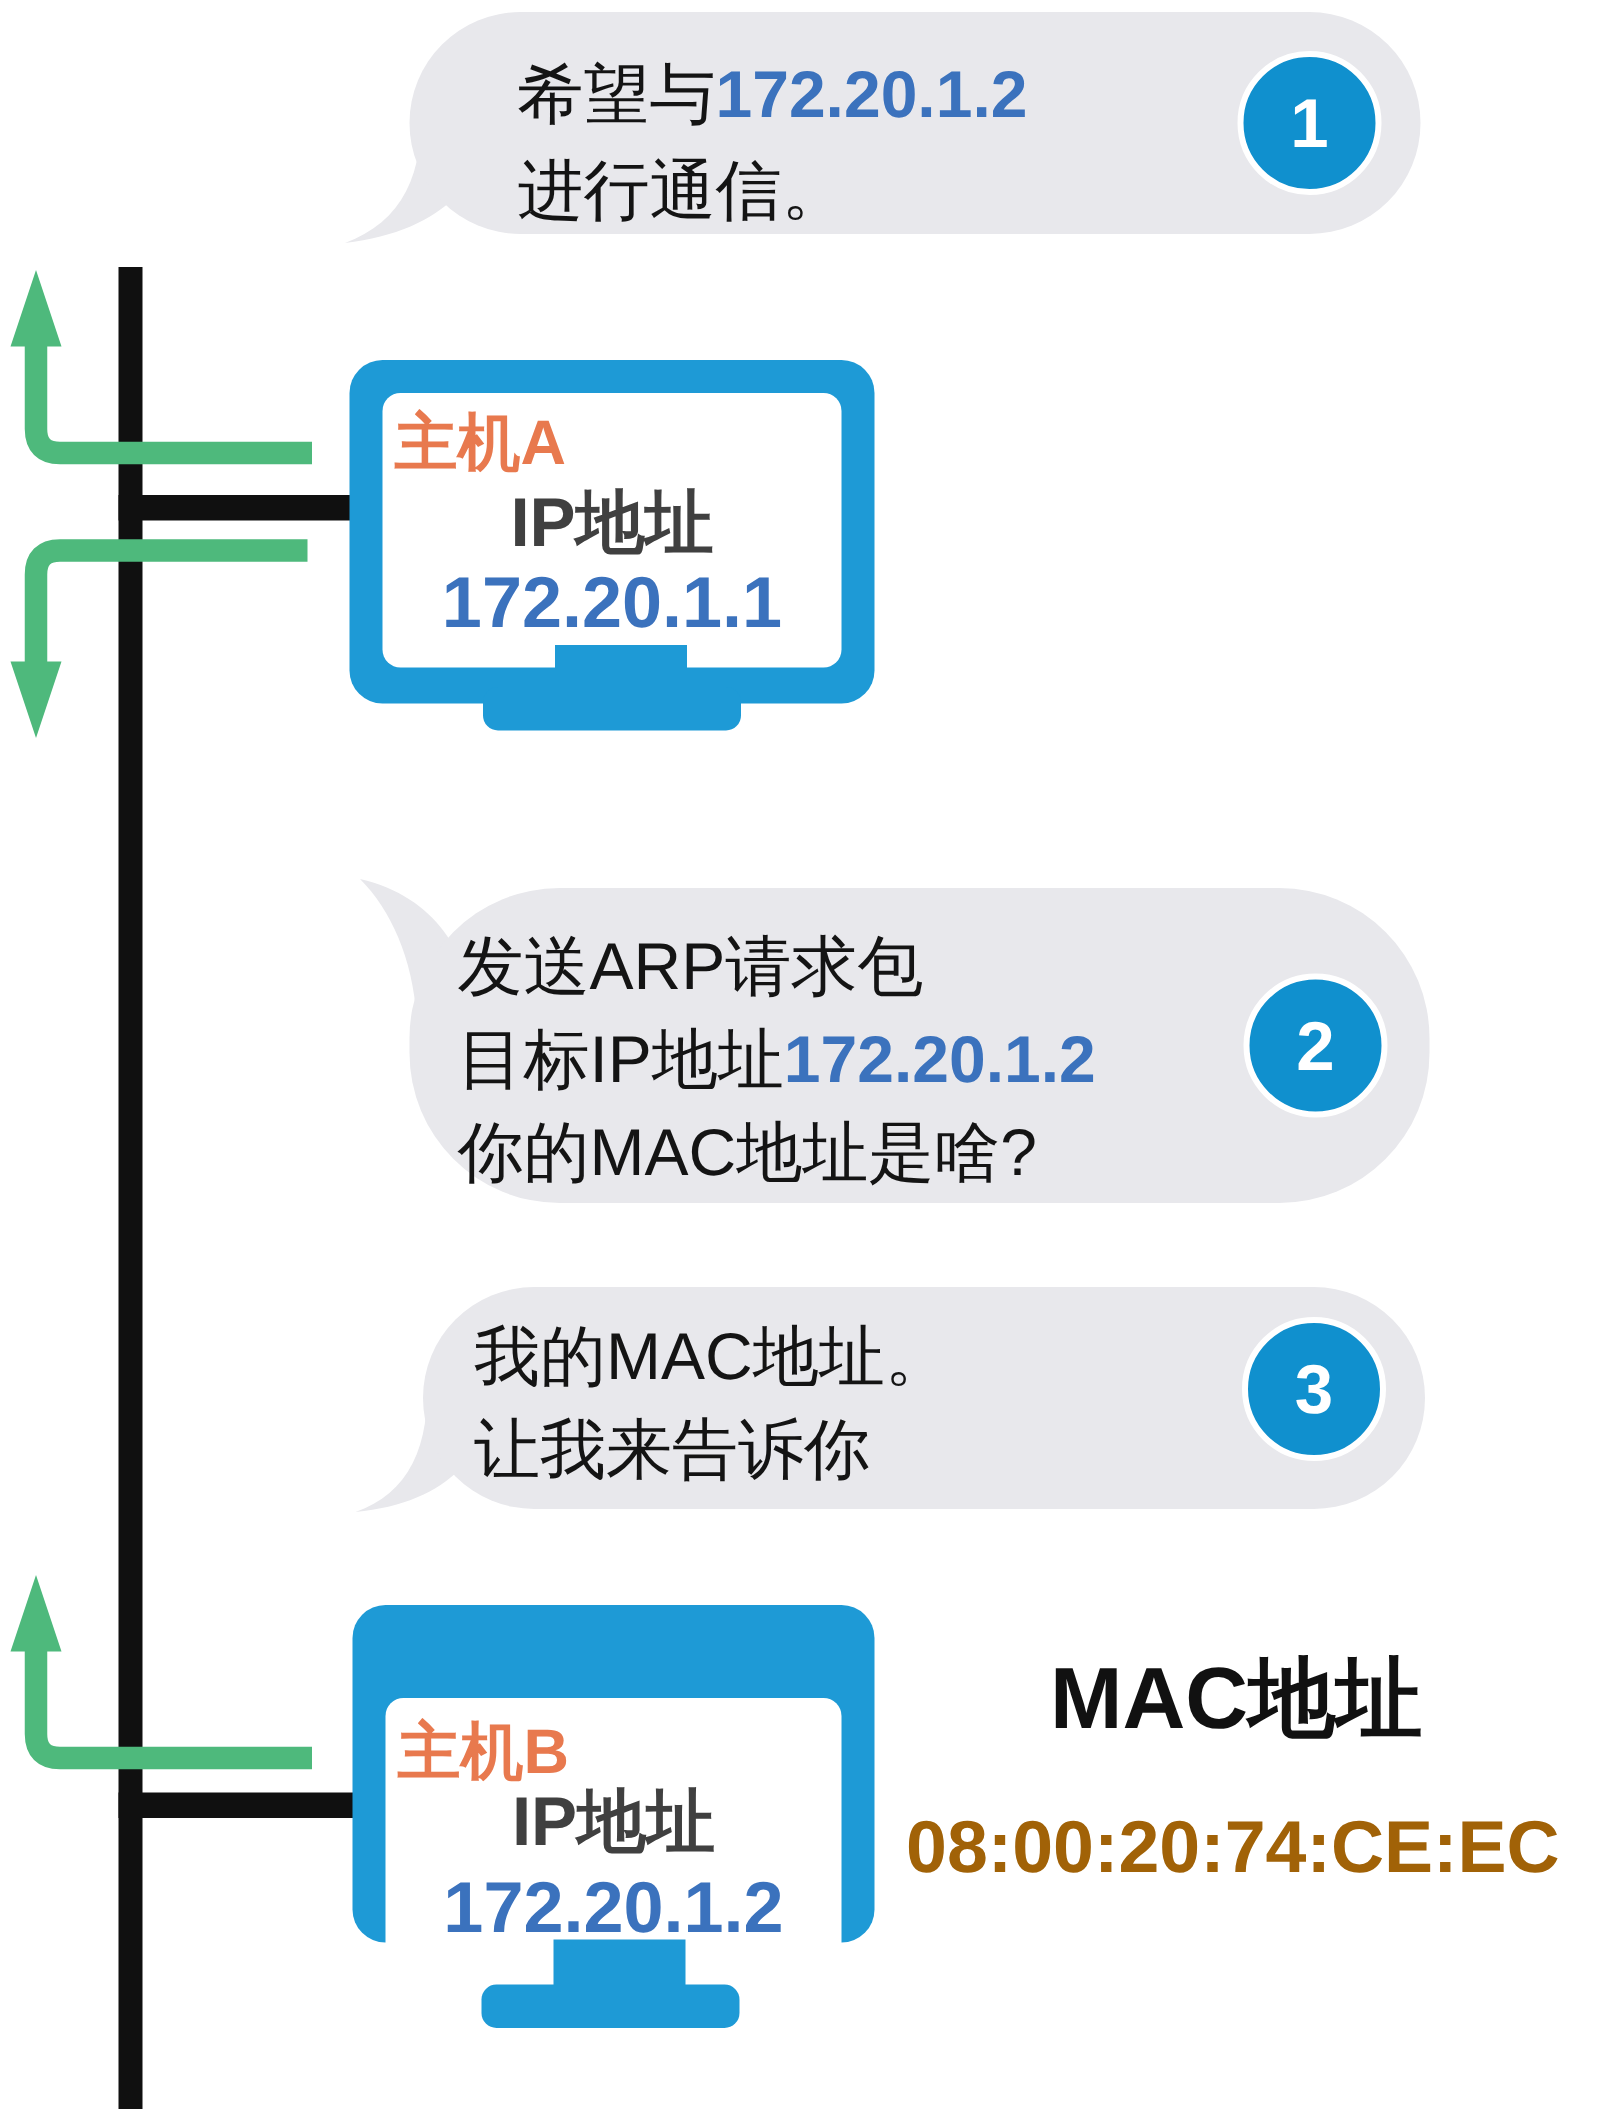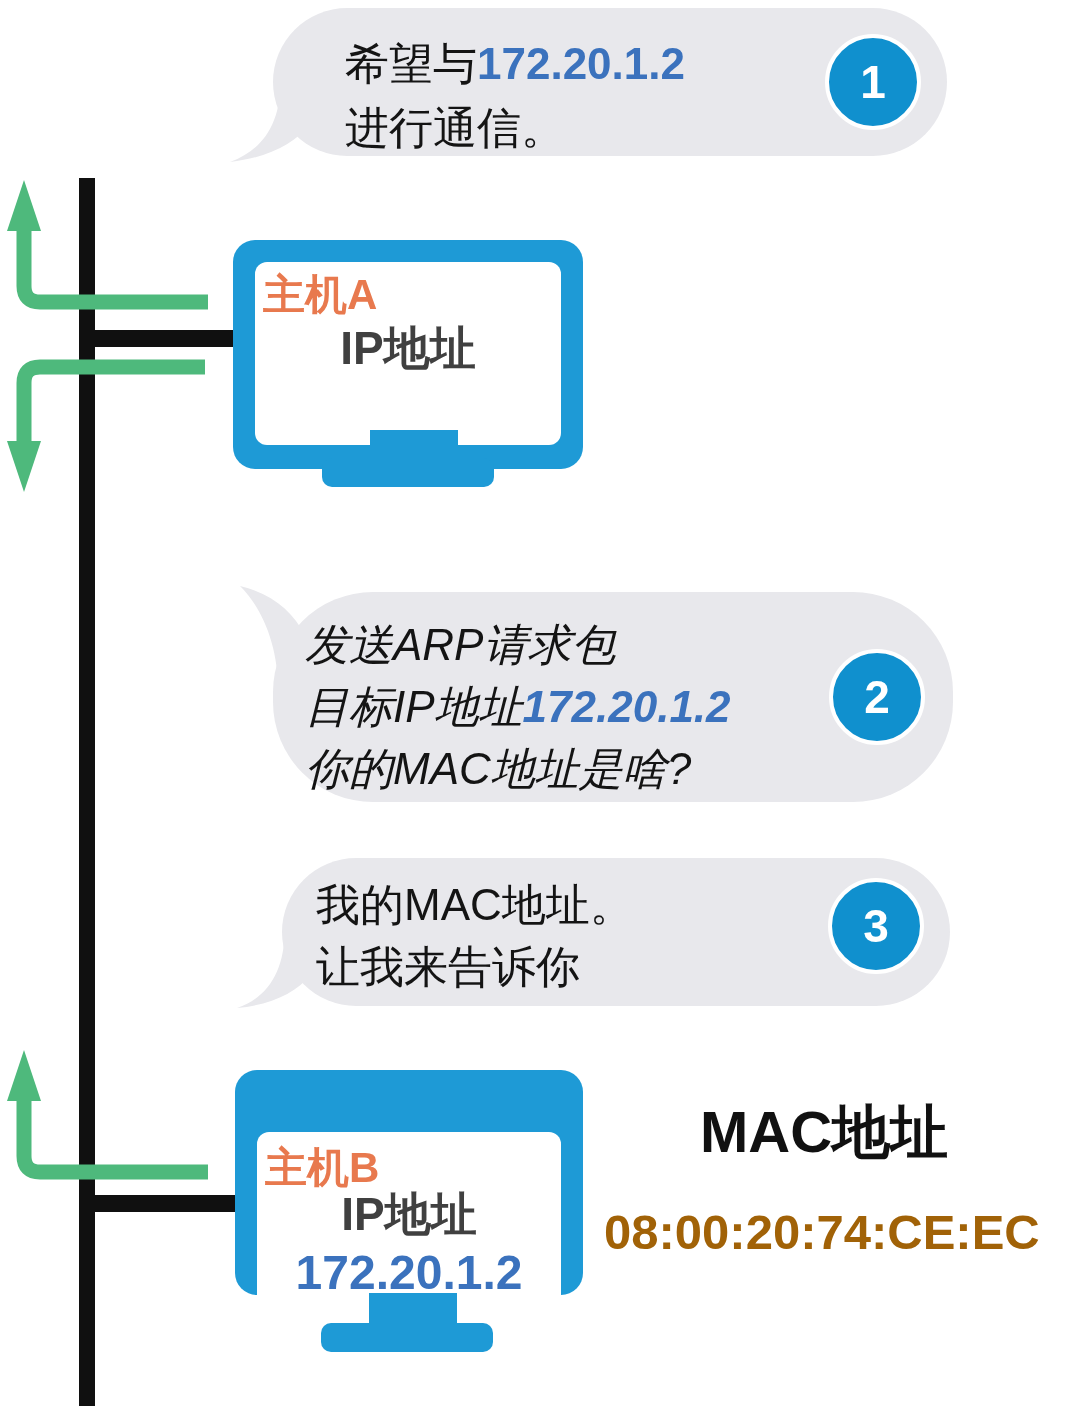--- a/index.html
+++ b/index.html
@@ -7,21 +7,21 @@
     position:relative;width:1080px;height:1406px;background:#ffffff;overflow:hidden;
     font-family:"Liberation Sans","DejaVu Sans",sans-serif;
   }
   .net-layer{position:absolute;left:0;top:0;width:1080px;height:1406px;}
 
   
   .bubble{position:absolute;background:#e8e8ec;color:#141414;}
   .bubble-1{left:273px;top:8px;width:674px;height:148px;border-radius:74px;
     padding:24px 0 0 72px;box-sizing:border-box;}
   .bubble-2{left:273px;top:592px;width:680px;height:210px;border-radius:100px;
-    padding:22px 0 0 32px;box-sizing:border-box;font-style:italic;}
+    padding:22px 0 0 32px;box-sizing:border-box;}
   .bubble-3{left:282px;top:858px;width:668px;height:148px;border-radius:74px;
     padding:16px 0 0 34px;box-sizing:border-box;}
   .bline{font-size:44px;line-height:62px;font-weight:500;white-space:nowrap;}
   .bubble-1 .bline{line-height:64px;}
   .ip{color:#3b72bd;font-weight:700;}
 
   
   .badge{
     position:absolute;width:96px;height:96px;border-radius:50%;
     background:#1090ce;border:4px solid #ffffff;box-sizing:border-box;
@@ -90,20 +90,21 @@
   <div class="bubble bubble-1">
     <div class="bline"><span>希望与</span><span class="ip">172.20.1.2</span></div>
     <div class="bline">进行通信。</div>
   </div>
   <div class="badge badge-1">1</div>
 
   <div class="monitor-frame frame-a">
     <div class="monitor-screen screen-a">
       <div class="host-name">主机A</div>
       <div class="ip-label">IP地址</div>
+      <div class="ip-value">172.20.1.1</div>
     </div>
   </div>
   <div class="monitor-neck neck-a"></div>
   <div class="monitor-base base-a"></div>
 
   <div class="bubble bubble-2">
     <div class="bline">发送ARP请求包</div>
     <div class="bline"><span>目标IP地址</span><span class="ip">172.20.1.2</span></div>
     <div class="bline">你的MAC地址是啥?</div>
   </div>

